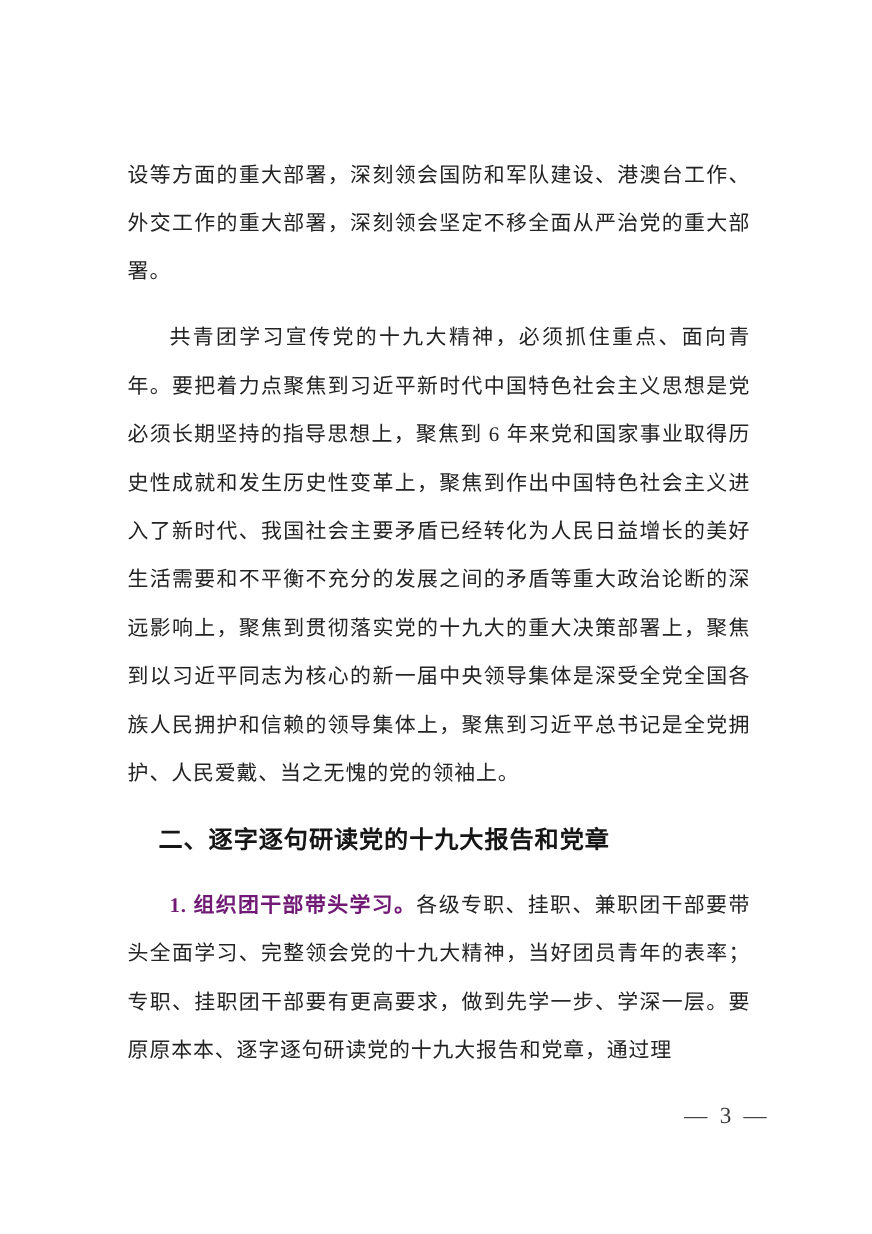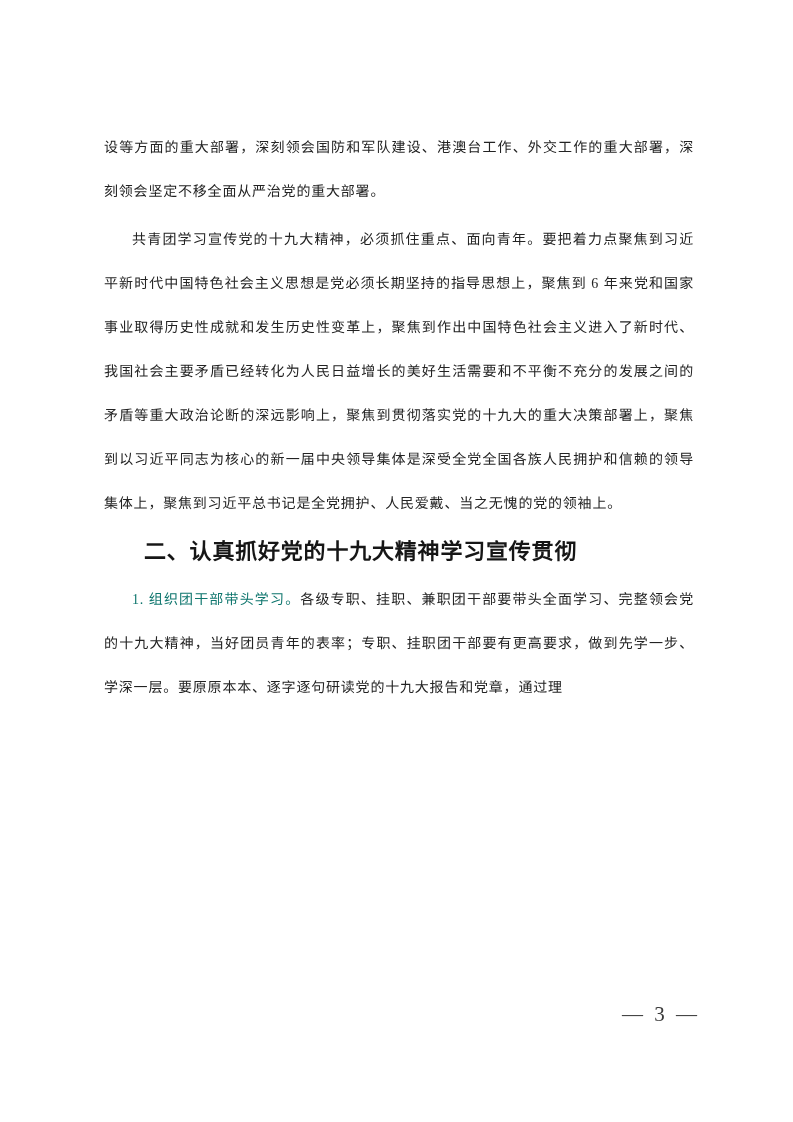--- a/index.html
+++ b/index.html
@@ -16,44 +16,44 @@
     font-family: "Liberation Serif", serif;
     color: #1f1f1f;
   }
   .text-block {
     position: absolute;
     left: 100px;
     top: 122px;
     width: 598px;
   }
   .para {
-    margin: 4px;
-    font-size: 14px;
+    margin: 16px;
+    font-size: 19px;
     line-height: 44px;
     letter-spacing: 0.8px;
     text-align: justify;
     text-justify: inter-ideograph;
     color: #232323;
   }
   .para.indent {
     text-indent: 2em;
   }
   .section-heading {
     margin: 0;
     font-size: 22px;
     line-height: 44px;
     letter-spacing: 0.8px;
     font-weight: 700;
     text-indent: 2em;
     color: #161616;
     font-family: "Liberation Sans", "Liberation Serif", sans-serif;
   }
   .lead-bold {
-    font-weight: 400;
-    color: #0f766e;
+    font-weight: 700;
+    color: #701a75;
   }
   .page-footer {
     position: absolute;
     top: 1002px;
     left: 0;
     width: 700px;
     text-align: right;
     font-size: 21px;
     letter-spacing: 3px;
     color: #3a3a3a;
@@ -63,21 +63,21 @@
 <body>
 
 <div class="page">
 
   <div class="text-block">
 
     <p class="para">设等方面的重大部署，深刻领会国防和军队建设、港澳台工作、外交工作的重大部署，深刻领会坚定不移全面从严治党的重大部署。</p>
 
     <p class="para indent">共青团学习宣传党的十九大精神，必须抓住重点、面向青年。要把着力点聚焦到习近平新时代中国特色社会主义思想是党必须长期坚持的指导思想上，聚焦到 6 年来党和国家事业取得历史性成就和发生历史性变革上，聚焦到作出中国特色社会主义进入了新时代、我国社会主要矛盾已经转化为人民日益增长的美好生活需要和不平衡不充分的发展之间的矛盾等重大政治论断的深远影响上，聚焦到贯彻落实党的十九大的重大决策部署上，聚焦到以习近平同志为核心的新一届中央领导集体是深受全党全国各族人民拥护和信赖的领导集体上，聚焦到习近平总书记是全党拥护、人民爱戴、当之无愧的党的领袖上。</p>
 
-    <p class="section-heading">二、认真抓好党的十九大精神学习宣传贯彻</p>
+    <p class="section-heading">二、逐字逐句研读党的十九大报告和党章</p>
 
 
     <p class="para indent"><span class="lead-bold">1. 组织团干部带头学习。</span><span>各级专职、挂职、兼职团干部要带头全面学习、完整领会党的十九大精神，当好团员青年的表率；专职、挂职团干部要有更高要求，做到先学一步、学深一层。要原原本本、逐字逐句研读党的十九大报告和党章，通过理</span></p>
 
   </div>
 
   <div class="page-footer">— 3 —</div>
 
 </div>
 

